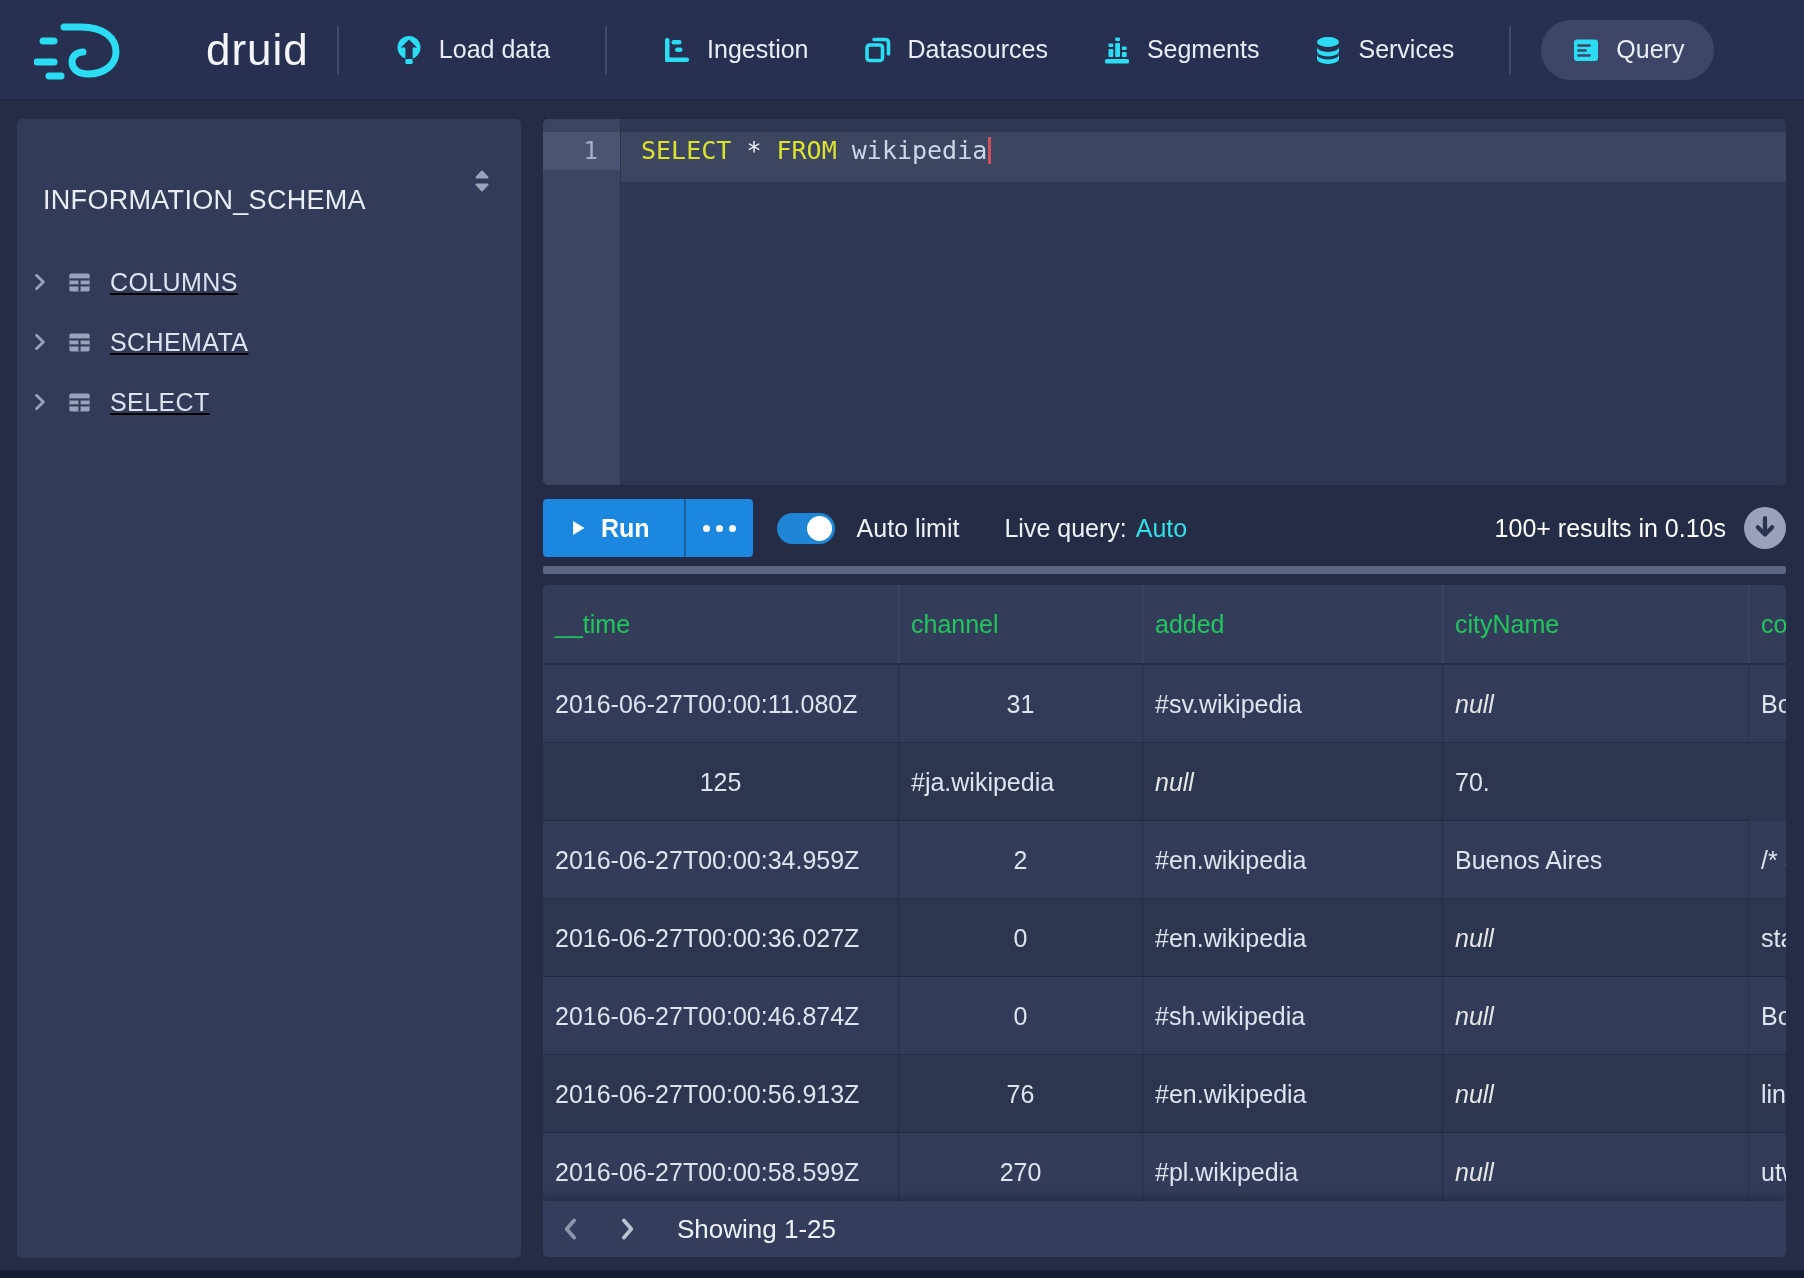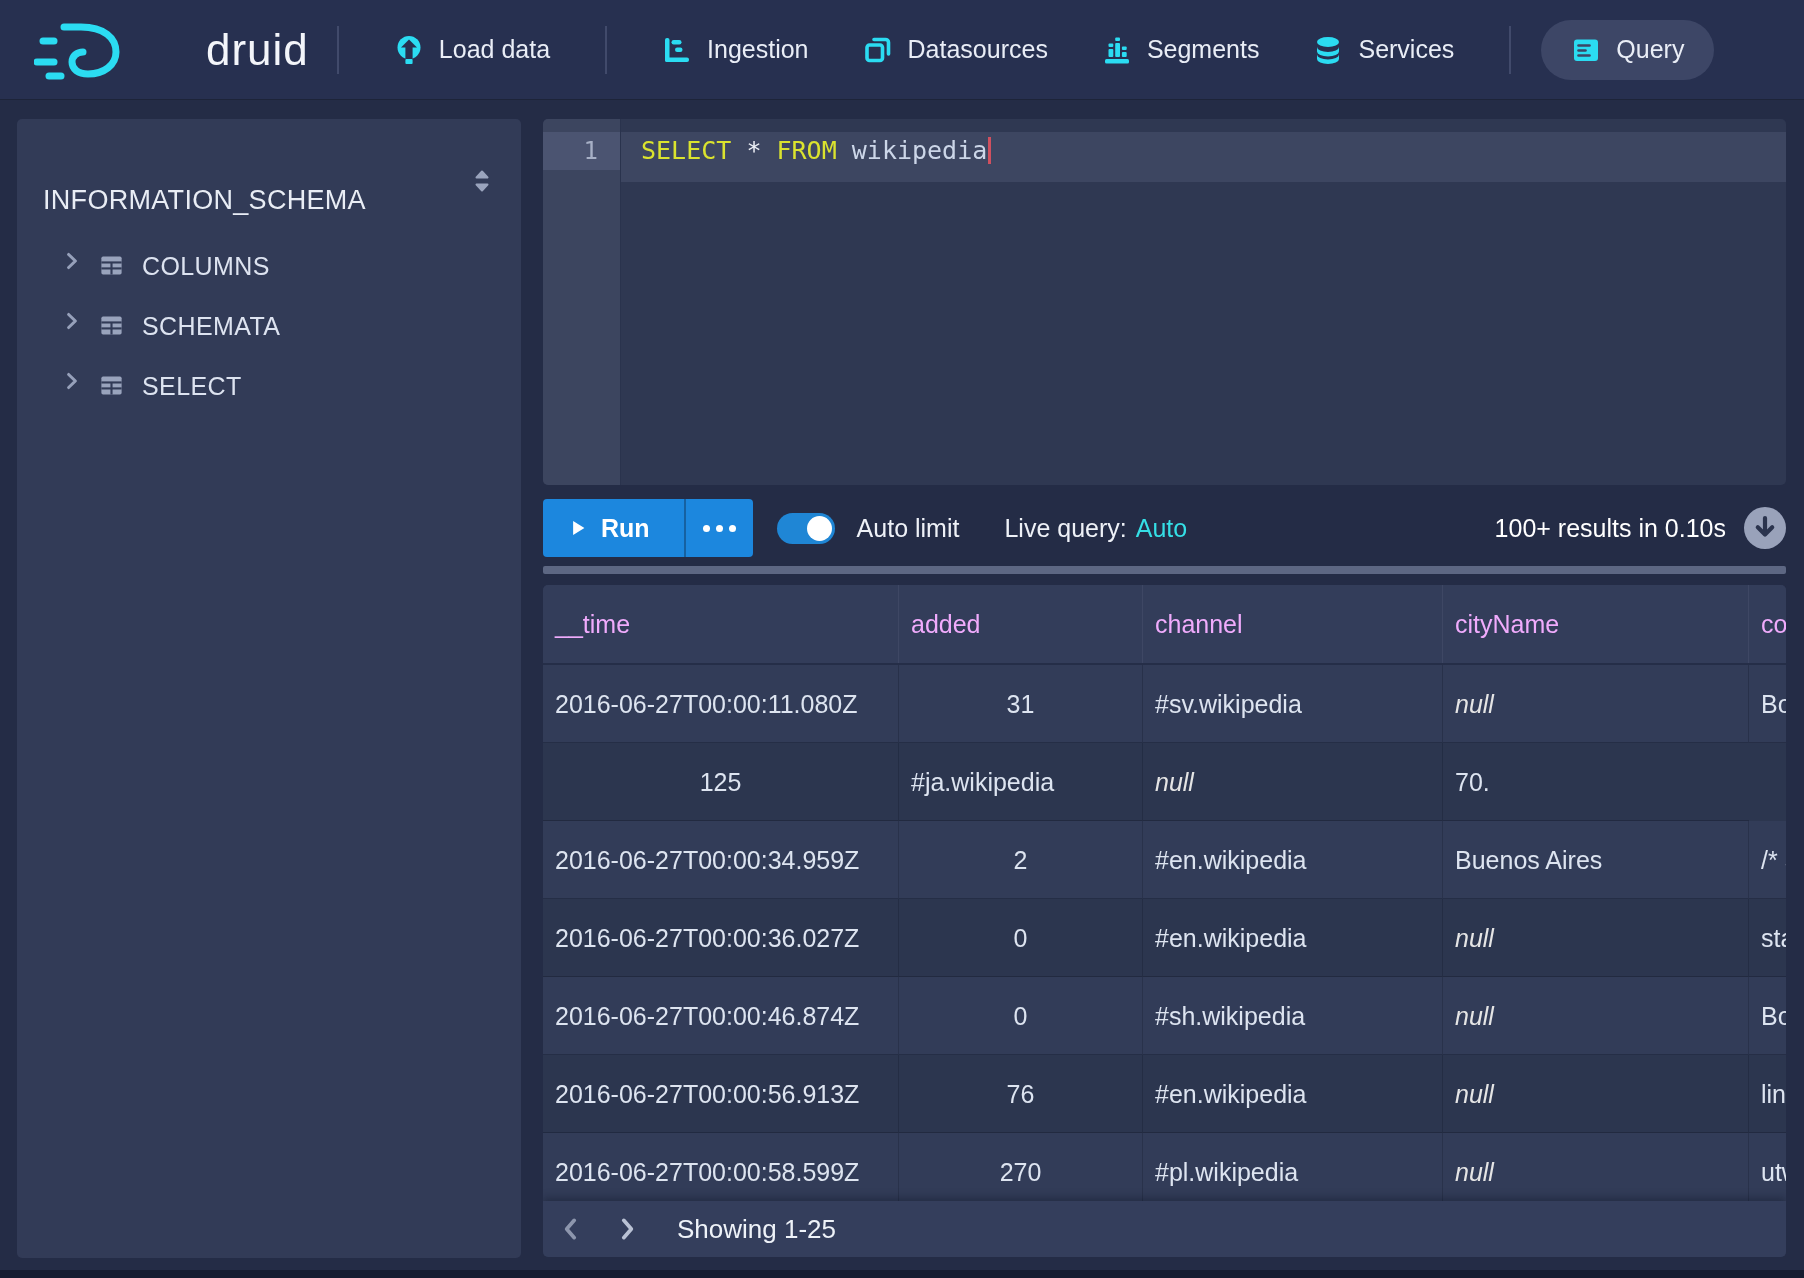--- a/index.html
+++ b/index.html
@@ -30,21 +30,21 @@
 
   
   .schema-panel {
     position: absolute; left: 17px; top: 119px; width: 504px; height: 1139px;
     background: #323b57; border-radius: 5px;
   }
   .schema-header { display: flex; align-items: center; justify-content: space-between; padding: 26px 26px 0 26px; }
   .schema-title { font-size: 27px; color: #e9edf5; letter-spacing: 0.3px; margin-top: 40px; }
   .sort-btn { cursor: pointer; display: flex; padding: 2px; }
   .tree { margin-top: 36px; }
-  .tree-item { display: flex; align-items: flex-start; gap: 17px; height: 60px; padding-left: 46px; cursor: pointer; }
+  .tree-item { display: flex; align-items: center; gap: 17px; height: 60px; padding-left: 14px; cursor: pointer; text-decoration: underline; }
   .tree-label { font-size: 25px; color: #dde3f0; letter-spacing: 0.4px; }
 
   
   .editor-panel {
     position: absolute; left: 543px; top: 119px; width: 1243px; height: 366px;
     background: #2f3852; border-radius: 5px; overflow: hidden; display: flex; cursor: text;
   }
   .gutter { width: 78px; background: #3c455f; padding-top: 13px; border-right: 1px solid #2a334d; }
   .gutter-line {
     height: 38px; line-height: 38px; text-align: right; padding-right: 22px;
@@ -92,21 +92,21 @@
   }
 
   
   .results-panel {
     position: absolute; left: 543px; top: 585px; width: 1243px; height: 672px;
     background: #2c364f; border-radius: 5px; overflow: hidden;
   }
   .results-header, .row { display: grid; grid-template-columns: 356px 244px 300px 306px 1fr; }
   .results-header { height: 80px; background: #333d5a; border-bottom: 2px solid #252e48; }
   .header-cell {
-    line-height: 78px; padding: 0 12px; font-size: 25px; color: #f0abfc;
+    line-height: 78px; padding: 0 12px; font-size: 25px; color: #22c55e;
     border-right: 1px solid #3e4764; overflow: hidden; white-space: nowrap; cursor: pointer;
   }
   .header-cell:last-child { border-right: none; }
   .row { height: 78px; }
   .results-body .row:nth-child(odd) { background: #323c58; }
   .results-body .row:nth-child(even) { background: #2c364f; }
   .cell {
     line-height: 78px; padding: 0 12px; font-size: 25px; color: #dde4f0;
     border-right: 1px solid rgba(18, 24, 42, 0.28); border-bottom: 1px solid rgba(18, 24, 42, 0.38);
     overflow: hidden; white-space: nowrap; cursor: pointer;
@@ -345,22 +345,22 @@
         </g>
       </svg>
     </span>
   </div>
 
   <div class="panel-splitter"></div>
 
   <div class="results-panel">
     <div class="results-header">
       <div class="header-cell">__time</div>
+      <div class="header-cell">channel</div>
       <div class="header-cell">added</div>
-      <div class="header-cell">channel</div>
       <div class="header-cell">cityName</div>
       <div class="header-cell">comment</div>
     </div>
     <div class="results-body">
   <div class="row">
     <div class="cell">2016-06-27T00:00:11.080Z</div>
     <div class="cell added">31</div>
     <div class="cell">#sv.wikipedia</div>
     <div class="cell null-val">null</div>
     <div class="cell">Bot</div>

